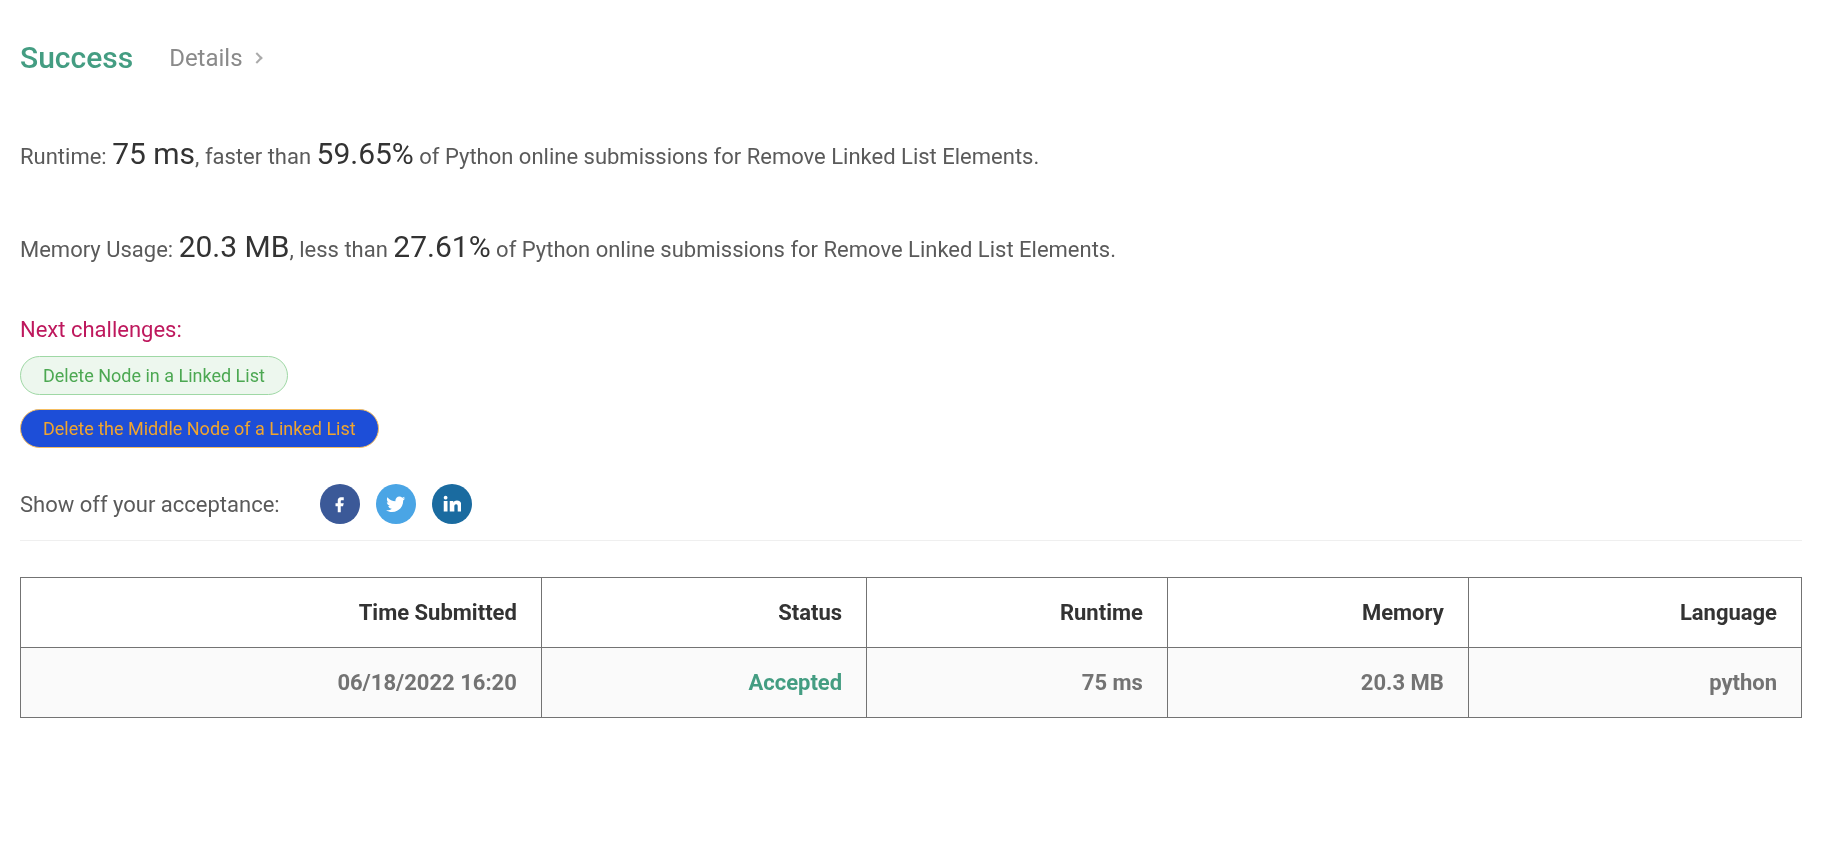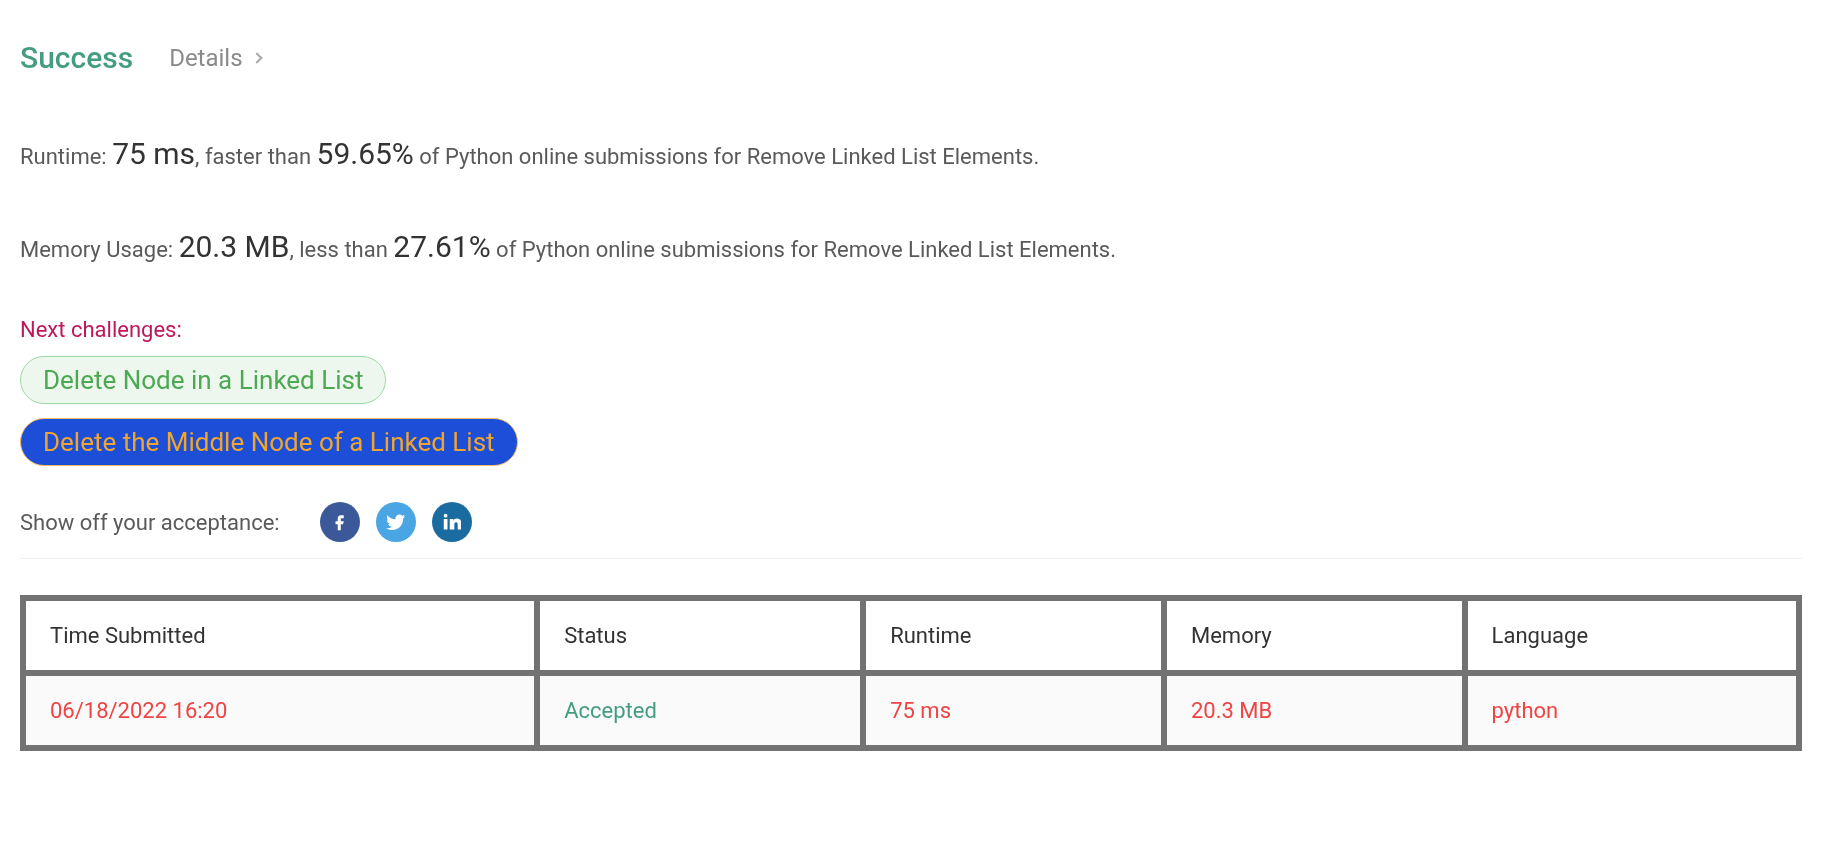--- a/index.html
+++ b/index.html
@@ -61,21 +61,21 @@
     .challenge-pills {
       display: flex;
       flex-direction: column;
       align-items: flex-start;
       gap: 14px;
       margin-bottom: 36px;
     }
     .pill {
       border-radius: 999px;
       padding: 8px 22px;
-      font-size: 26px;
+      font-size: 18px;
       cursor: pointer;
       border: 1px solid;
     }
     .pill.easy {
       background: #edf7ee;
       border-color: #9fd8a5;
       color: #4ca852;
     }
     .pill.medium {
       background: #1d4ed8;
@@ -107,32 +107,32 @@
     .share-icon.facebook { background: #3b5998; }
     .share-icon.twitter { background: #4aa5e5; }
     .share-icon.linkedin { background: #1a6ba0; }
     .share-icon svg { fill: #fff; }
     table {
       width: 100%;
       border-collapse: collapse;
       margin-top: 20px;
     }
     th, td {
-      text-align: left;
+      text-align: right;
       padding: 22px 24px;
       font-size: 22px;
-      font-weight: 400;
-      border: 6px solid #737373;
+      font-weight: 700;
+      border: 1px solid #737373;
     }
     th {
       color: #333;
       background: #fff;
     }
     td {
-      color: #ef4444;
+      color: #737373;
       background: #fafafa;
     }
     td.status-accepted {
       color: #449d82;
     }
   </style>
 </head>
 <body>
 
 <div class="header-row">

